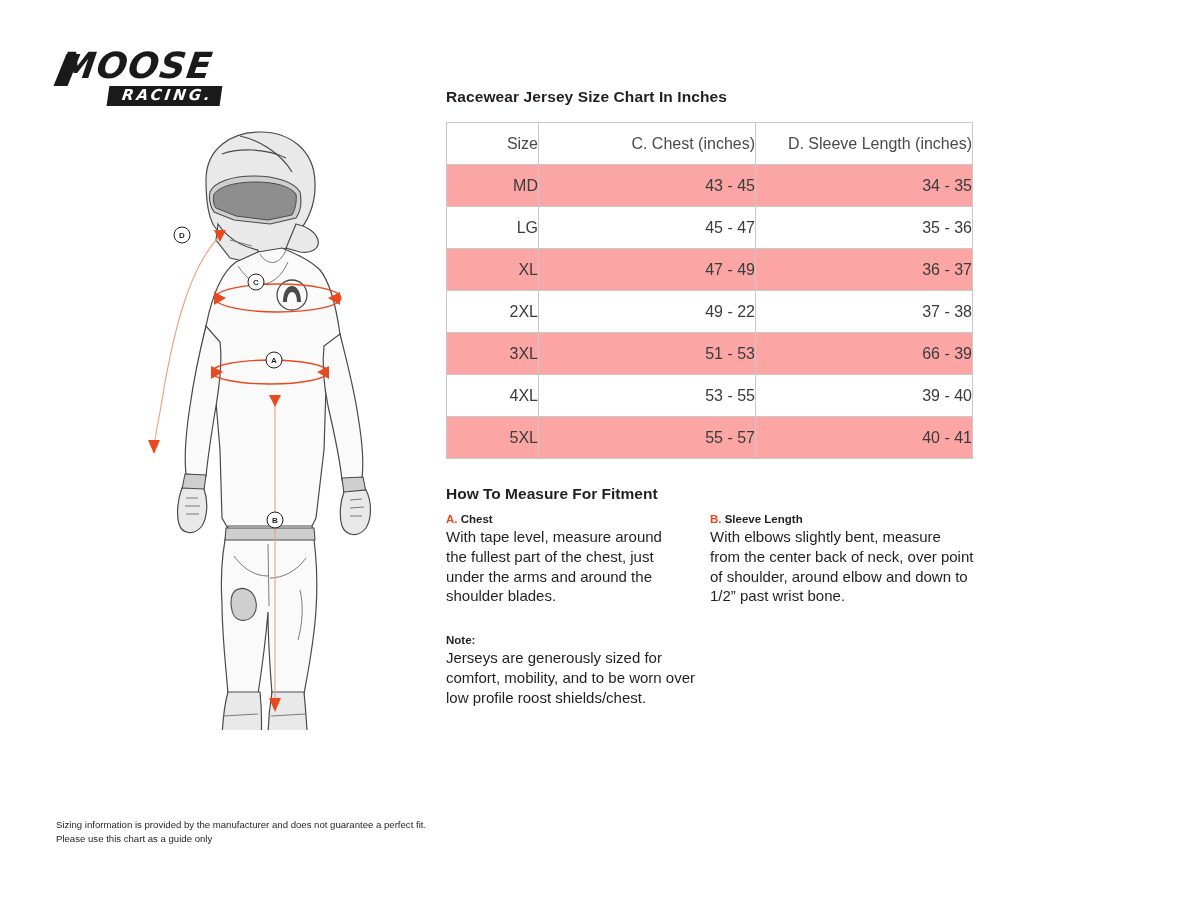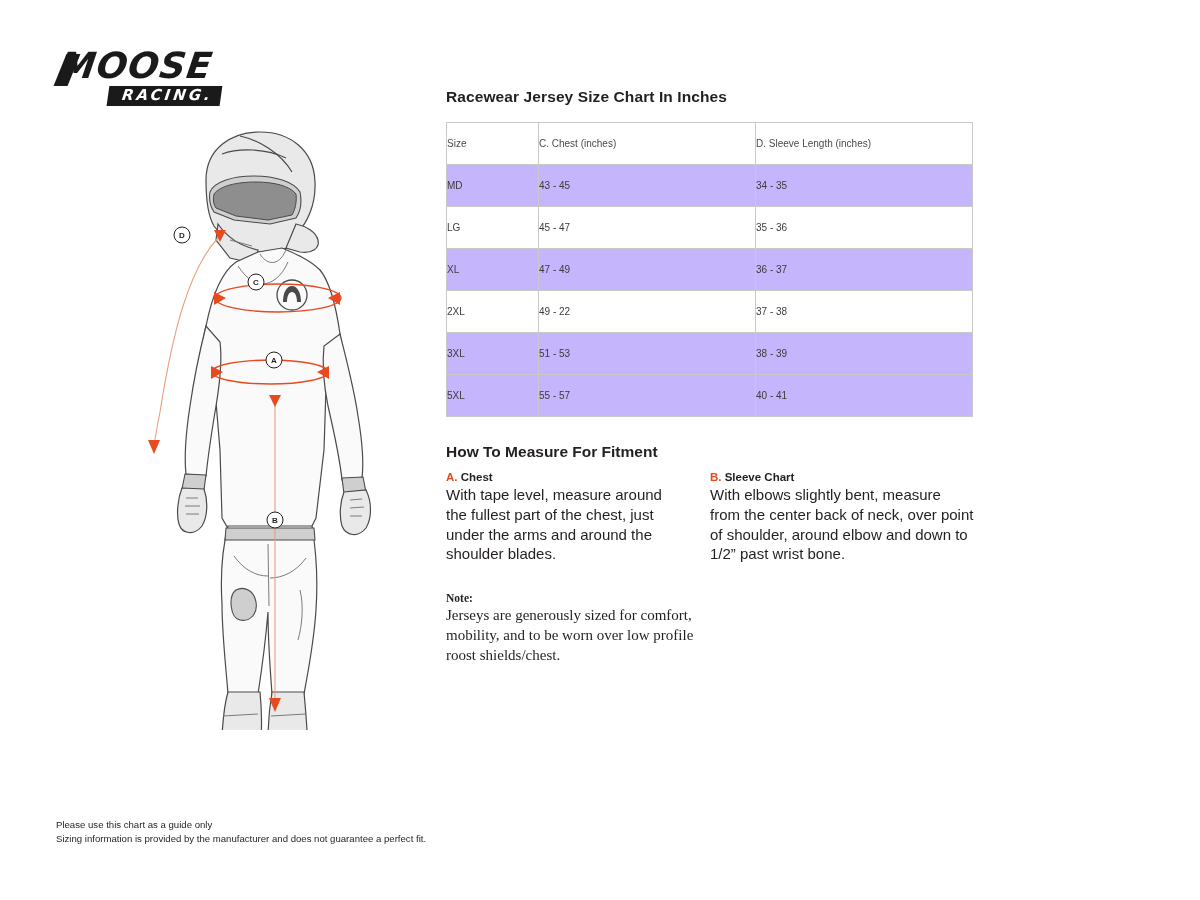--- a/index.html
+++ b/index.html
@@ -85,36 +85,36 @@
   }
 
   table.size-chart {
     border-collapse: collapse;
     width: 526px;
     table-layout: fixed;
   }
   table.size-chart th,
   table.size-chart td {
     border: 1px solid #c9c9c9;
-    font-size: 10px;
+    font-size: 16px;
     color: #3b3b3b;
-    text-align: left;
+    text-align: right;
     height: 41px;
     font-weight: normal;
     padding: 0;
   }
   table.size-chart th {
     color: #4a4a4a;
     background: #ffffff;
   }
   table.size-chart col.c-size { width: 92px; }
   table.size-chart col.c-chest { width: 217px; }
   table.size-chart col.c-sleeve { width: 217px; }
   table.size-chart tbody tr.alt td {
-    background: #c4b5fd;
+    background: #fca5a5;
   }
 
   
   .howto-title {
     font-size: 15.5px;
     font-weight: bold;
     margin: 26px 0 10px 0;
   }
   .howto-cols {
     display: flex;
@@ -136,21 +136,20 @@
     font-weight: bold;
   }
   .howto-body {
     font-size: 15px;
     line-height: 1.32;
     color: #231f20;
   }
   .note-block {
     margin-top: 28px;
     width: 50%;
-    font-family: Liberation Serif, serif;
   }
   .note-head {
     font-size: 11.5px;
     font-weight: bold;
     margin-bottom: 2px;
   }
 
   
   .footer {
     position: absolute;
@@ -300,21 +299,26 @@
         <td>36 - 37</td>
       </tr>
       <tr>
         <td>2XL</td>
         <td>49 - 22</td>
         <td>37 - 38</td>
       </tr>
       <tr class="alt">
         <td>3XL</td>
         <td>51 - 53</td>
-        <td>38 - 39</td>
+        <td>66 - 39</td>
+      </tr>
+      <tr>
+        <td>4XL</td>
+        <td>53 - 55</td>
+        <td>39 - 40</td>
       </tr>
       <tr class="alt">
         <td>5XL</td>
         <td>55 - 57</td>
         <td>40 - 41</td>
       </tr>
     </tbody>
   </table>
 
   <h2 class="howto-title">How To Measure For Fitment</h2>
@@ -323,28 +327,28 @@
     <div class="howto-col">
       <div class="howto-head">
         <span class="howto-key">A.</span>
         <span>Chest</span>
       </div>
       <div class="howto-body">With tape level, measure around the fullest part of the chest, just under the arms and around the shoulder blades.</div>
     </div>
     <div class="howto-col right">
       <div class="howto-head">
         <span class="howto-key">B.</span>
-        <span>Sleeve Chart</span>
+        <span>Sleeve Length</span>
       </div>
       <div class="howto-body">With elbows slightly bent, measure from the center back of neck, over point of shoulder, around elbow and down to 1/2” past wrist bone.</div>
     </div>
   </div>
 
   <div class="note-block">
     <div class="note-head">Note:</div>
     <div class="howto-body">Jerseys are generously sized for comfort, mobility, and to be worn over low profile roost shields/chest.</div>
   </div>
 </div>
 
 <div class="footer">
+  <div>Sizing information is provided by the manufacturer and does not guarantee a perfect fit.</div>
   <div>Please use this chart as a guide only</div>
-  <div>Sizing information is provided by the manufacturer and does not guarantee a perfect fit.</div>
 </div>
 
 </body></html>

